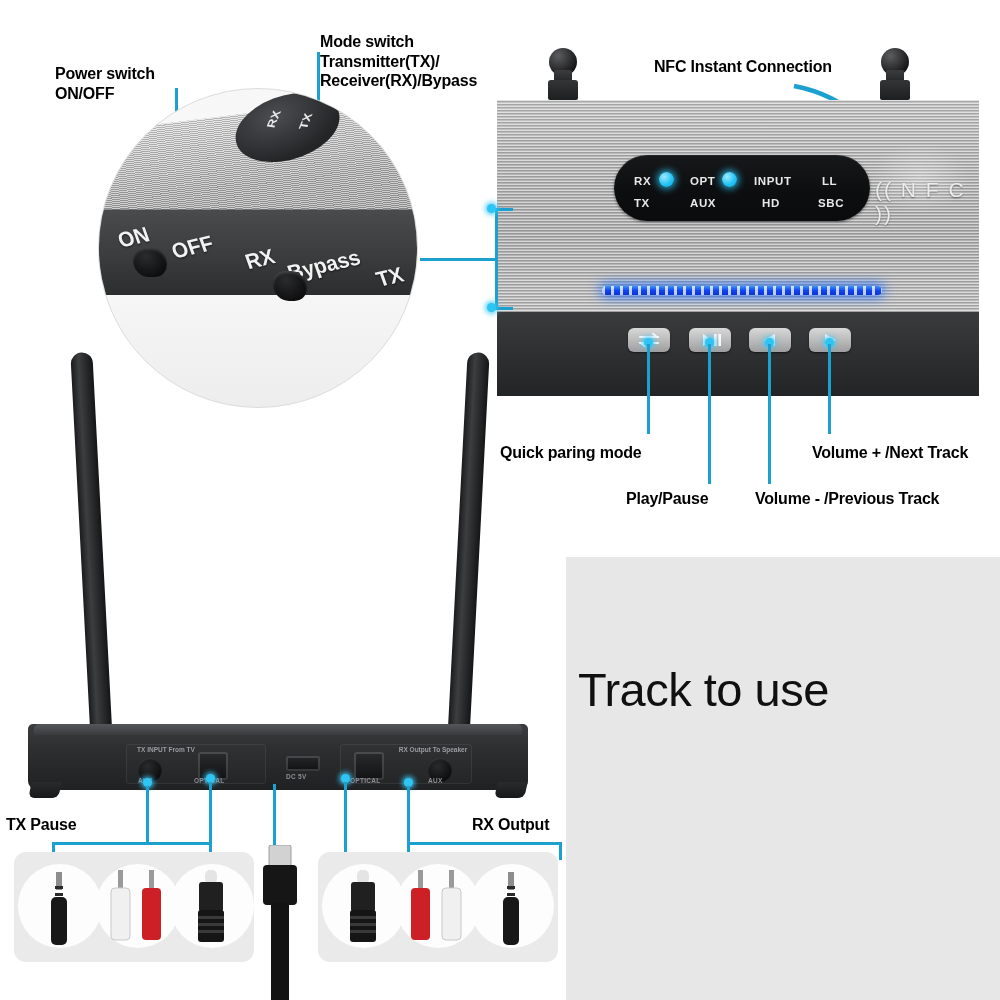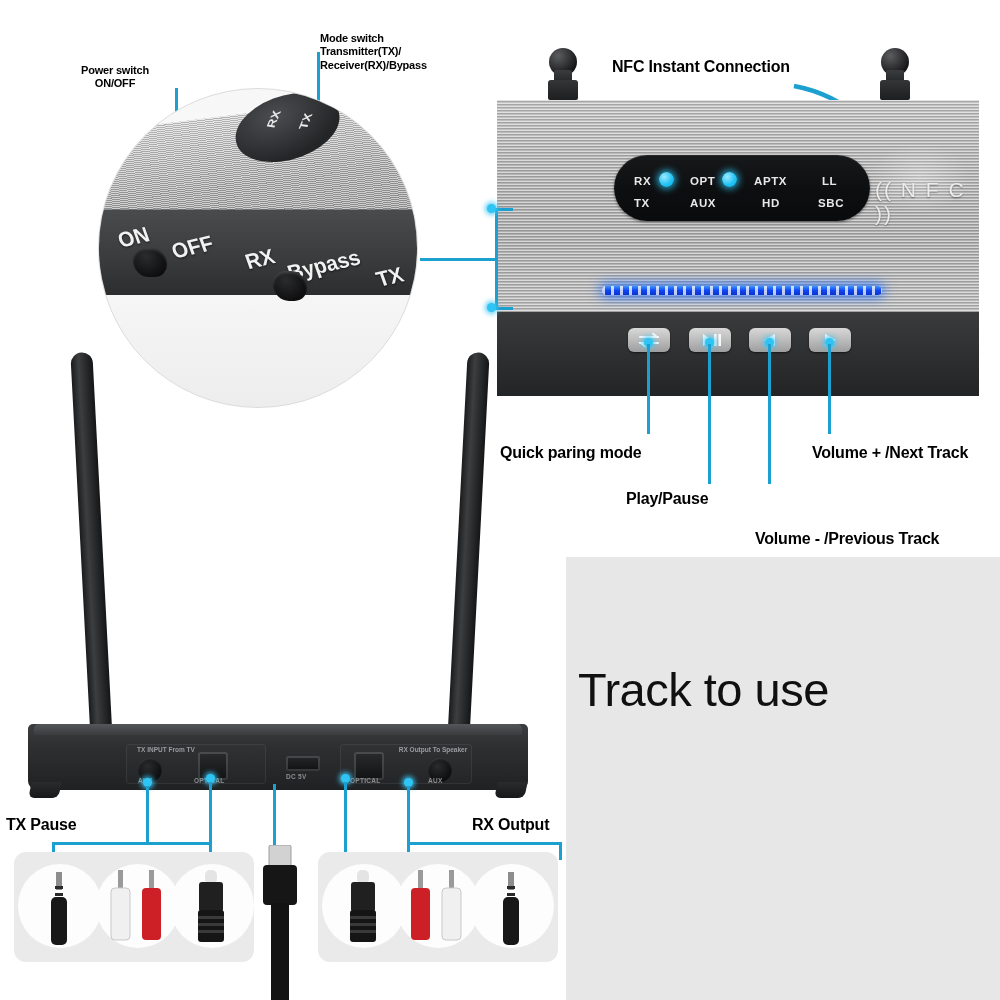--- a/index.html
+++ b/index.html
@@ -9,21 +9,21 @@
     position:relative;
   }
   .stage{position:absolute;left:0;top:0;width:1000px;height:1000px;}
   .abs{position:absolute;}
 
   
   .callout{
     font-weight:bold;color:#000;letter-spacing:-0.2px;line-height:1.22;
     white-space:pre-line;
   }
-  .c15{font-size:11px;}
+  .c15{font-size:16px;}
   .c16{font-size:16px;}
 
   
   .vline{background:#1ba0cf;width:3px;}
   .hline{background:#1ba0cf;height:3px;}
   .dot{width:9px;height:9px;border-radius:50%;background:#2ec4f3;
        box-shadow:0 0 5px 2px rgba(60,200,245,.85);}
 
   
   .mag{
@@ -207,28 +207,28 @@
   .panel p{
     margin:0;position:absolute;left:12px;top:172px;width:415px;
     font-size:22.5px;line-height:1.33;color:#111;white-space:pre-line;
   }
 </style>
 </head>
 <body>
 
 <div class="stage">
 
-  <div class="abs callout c15" style="left:55px;top:64px;text-align:center;width:120px;">Power switch
+  <div class="abs callout c15" style="left:55px;top:64px;text-align:left;width:120px;">Power switch
 ON/OFF</div>
 
   <div class="abs callout c15" style="left:320px;top:32px;width:200px;">Mode switch
 Transmitter(TX)/
 Receiver(RX)/Bypass</div>
 
-  <div class="abs callout c16" style="left:612px;top:57px;">NFC Instant Connection</div>
+  <div class="abs callout c16" style="left:654px;top:57px;">NFC Instant Connection</div>
 
   <div class="abs vline" style="left:175px;top:88px;height:167px;"></div>
   <div class="abs dot" style="left:171px;top:251px;"></div>
 
   <div class="abs vline" style="left:317px;top:52px;height:253px;"></div>
   <div class="abs dot" style="left:313px;top:301px;"></div>
 
   <svg class="abs" style="left:790px;top:78px;" width="140" height="130">
     <path d="M4,8 C58,18 96,56 108,104" stroke="#1ba0cf" stroke-width="4.5" fill="none"></path>
     <path d="M100,98 L108,120 L116,98 Z" fill="#1ba0cf"></path>
@@ -270,21 +270,21 @@
       <div class="nfc-zone"></div>
 
       <div class="led-pod">
 
         <div class="led-cell" style="left:20px;top:20px;">RX</div>
         <div class="led-lamp" style="left:45px;top:17px;"></div>
 
         <div class="led-cell" style="left:76px;top:20px;">OPT</div>
         <div class="led-lamp" style="left:108px;top:17px;"></div>
 
-        <div class="led-cell" style="left:140px;top:20px;">APTX</div>
+        <div class="led-cell" style="left:140px;top:20px;">INPUT</div>
         <div class="led-cell" style="left:208px;top:20px;">LL</div>
 
         <div class="led-cell" style="left:20px;top:42px;">TX</div>
         <div class="led-cell" style="left:76px;top:42px;">AUX</div>
         <div class="led-cell" style="left:148px;top:42px;">HD</div>
         <div class="led-cell" style="left:204px;top:42px;">SBC</div>
       </div>
 
       <div class="nfc-logo">((  N F C  ))</div>
 
@@ -328,21 +328,21 @@
   <div class="abs dot" style="left:644px;top:338px;"></div>
   <div class="abs vline" style="left:647px;top:344px;height:90px;"></div>
   <div class="abs callout c16" style="left:500px;top:443px;">Quick paring mode</div>
 
   <div class="abs dot" style="left:705px;top:338px;"></div>
   <div class="abs vline" style="left:708px;top:344px;height:140px;"></div>
   <div class="abs callout c16" style="left:626px;top:489px;">Play/Pause</div>
 
   <div class="abs dot" style="left:765px;top:338px;"></div>
   <div class="abs vline" style="left:768px;top:344px;height:140px;"></div>
-  <div class="abs callout c16" style="left:755px;top:489px;margin-top:40px;">Volume - /Previous Track</div>
+  <div class="abs callout c16" style="left:755px;top:489px;">Volume - /Previous Track</div>
 
   <div class="abs dot" style="left:825px;top:338px;"></div>
   <div class="abs vline" style="left:828px;top:344px;height:90px;"></div>
   <div class="abs callout c16" style="left:812px;top:443px;">Volume + /Next Track</div>
 
   <div class="abs rear">
     <div class="rear-ant" style="left:62px;top:0px;height:376px;transform:rotate(-3deg);transform-origin:bottom center;"></div>
     <div class="rear-ant" style="left:420px;top:0px;height:376px;transform:rotate(3deg);transform-origin:bottom center;"></div>
 
     <div class="rear-body"></div>

